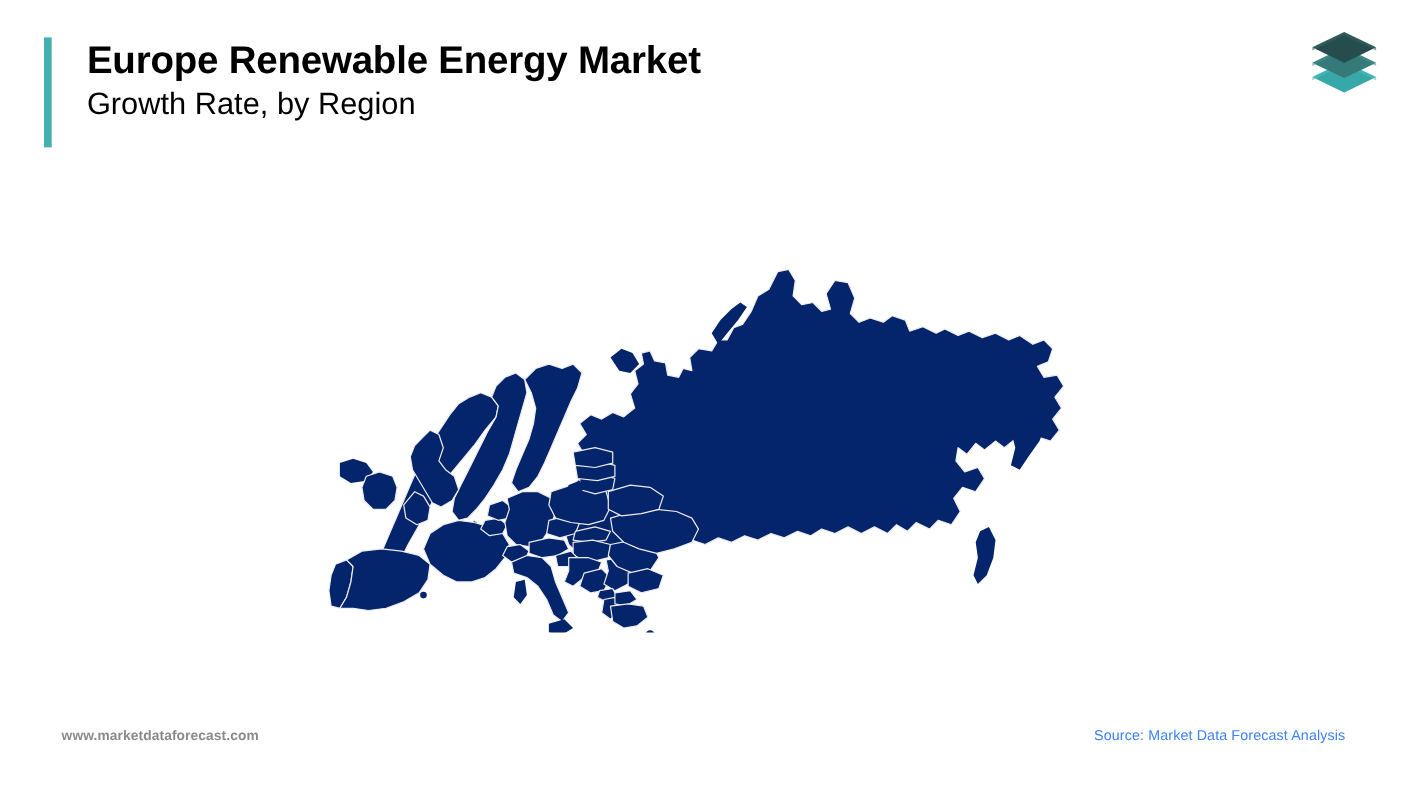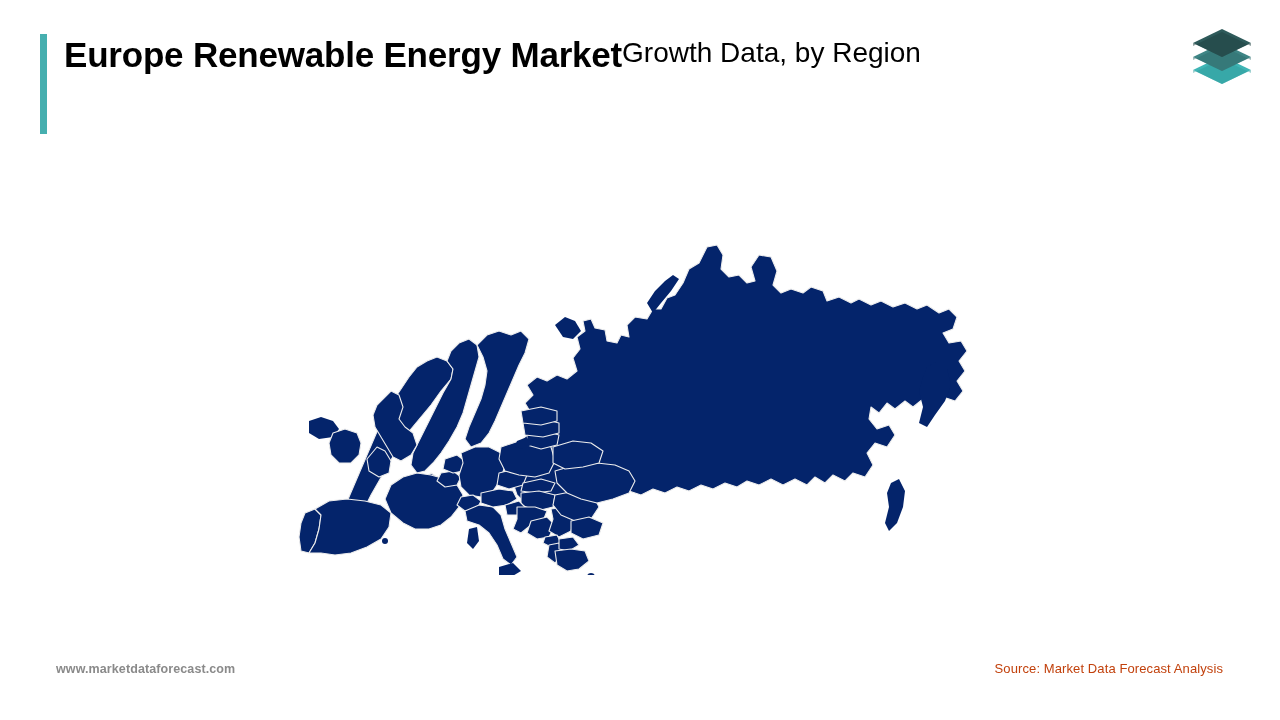--- a/index.html
+++ b/index.html
@@ -23,21 +23,21 @@
     display:flex;
     align-items:stretch;
   }
   .accent-bar {
     width:7px;
     background:#46AFAF;
     margin-right:17px;
     flex:0 0 7px;
     min-height:100px;
   }
-  .title-block { display:flex; justify-content:flex-start; }
+  .title-block { display:flex; flex-direction:column; justify-content:flex-start;margin-left:15px; }
   .title {
     font-size:35px;
     font-weight:bold;
     color:#000000;
     line-height:42px;
     letter-spacing:-0.2px;
     white-space:nowrap;
   }
   .subtitle {
     font-size:28px;
@@ -79,34 +79,34 @@
     left:56px; bottom:44px;
     font-size:12.5px;
     color:#8a8a8a;
     letter-spacing:0.1px;
     font-weight:bold;
   }
   .footer-right {
     position:absolute;
     right:57px; bottom:44px;
     font-size:13px;
-    color:#c2410c;
+    color:#3b82f6;
     letter-spacing:0.1px;
   }
 </style>
 </head>
 <body>
 
 <div class="slide">
 
   <div class="header">
     <div class="accent-bar"></div>
     <div class="title-block">
       <div class="title">Europe Renewable Energy Market</div>
-      <div class="subtitle">Growth Data, by Region</div>
+      <div class="subtitle">Growth Rate, by Region</div>
     </div>
   </div>
 
   <div class="logo">
     <svg viewBox="0 0 72 70" xmlns="http://www.w3.org/2000/svg">
 
       <g>
         <polygon points="36,34 65,48 36,62 7,48" fill="#3FB5B5"></polygon>
         <polygon points="36,37 65,51 65,48 36,62 7,48 7,51" fill="#2F9A9A" opacity="0.45"></polygon>
       </g>

